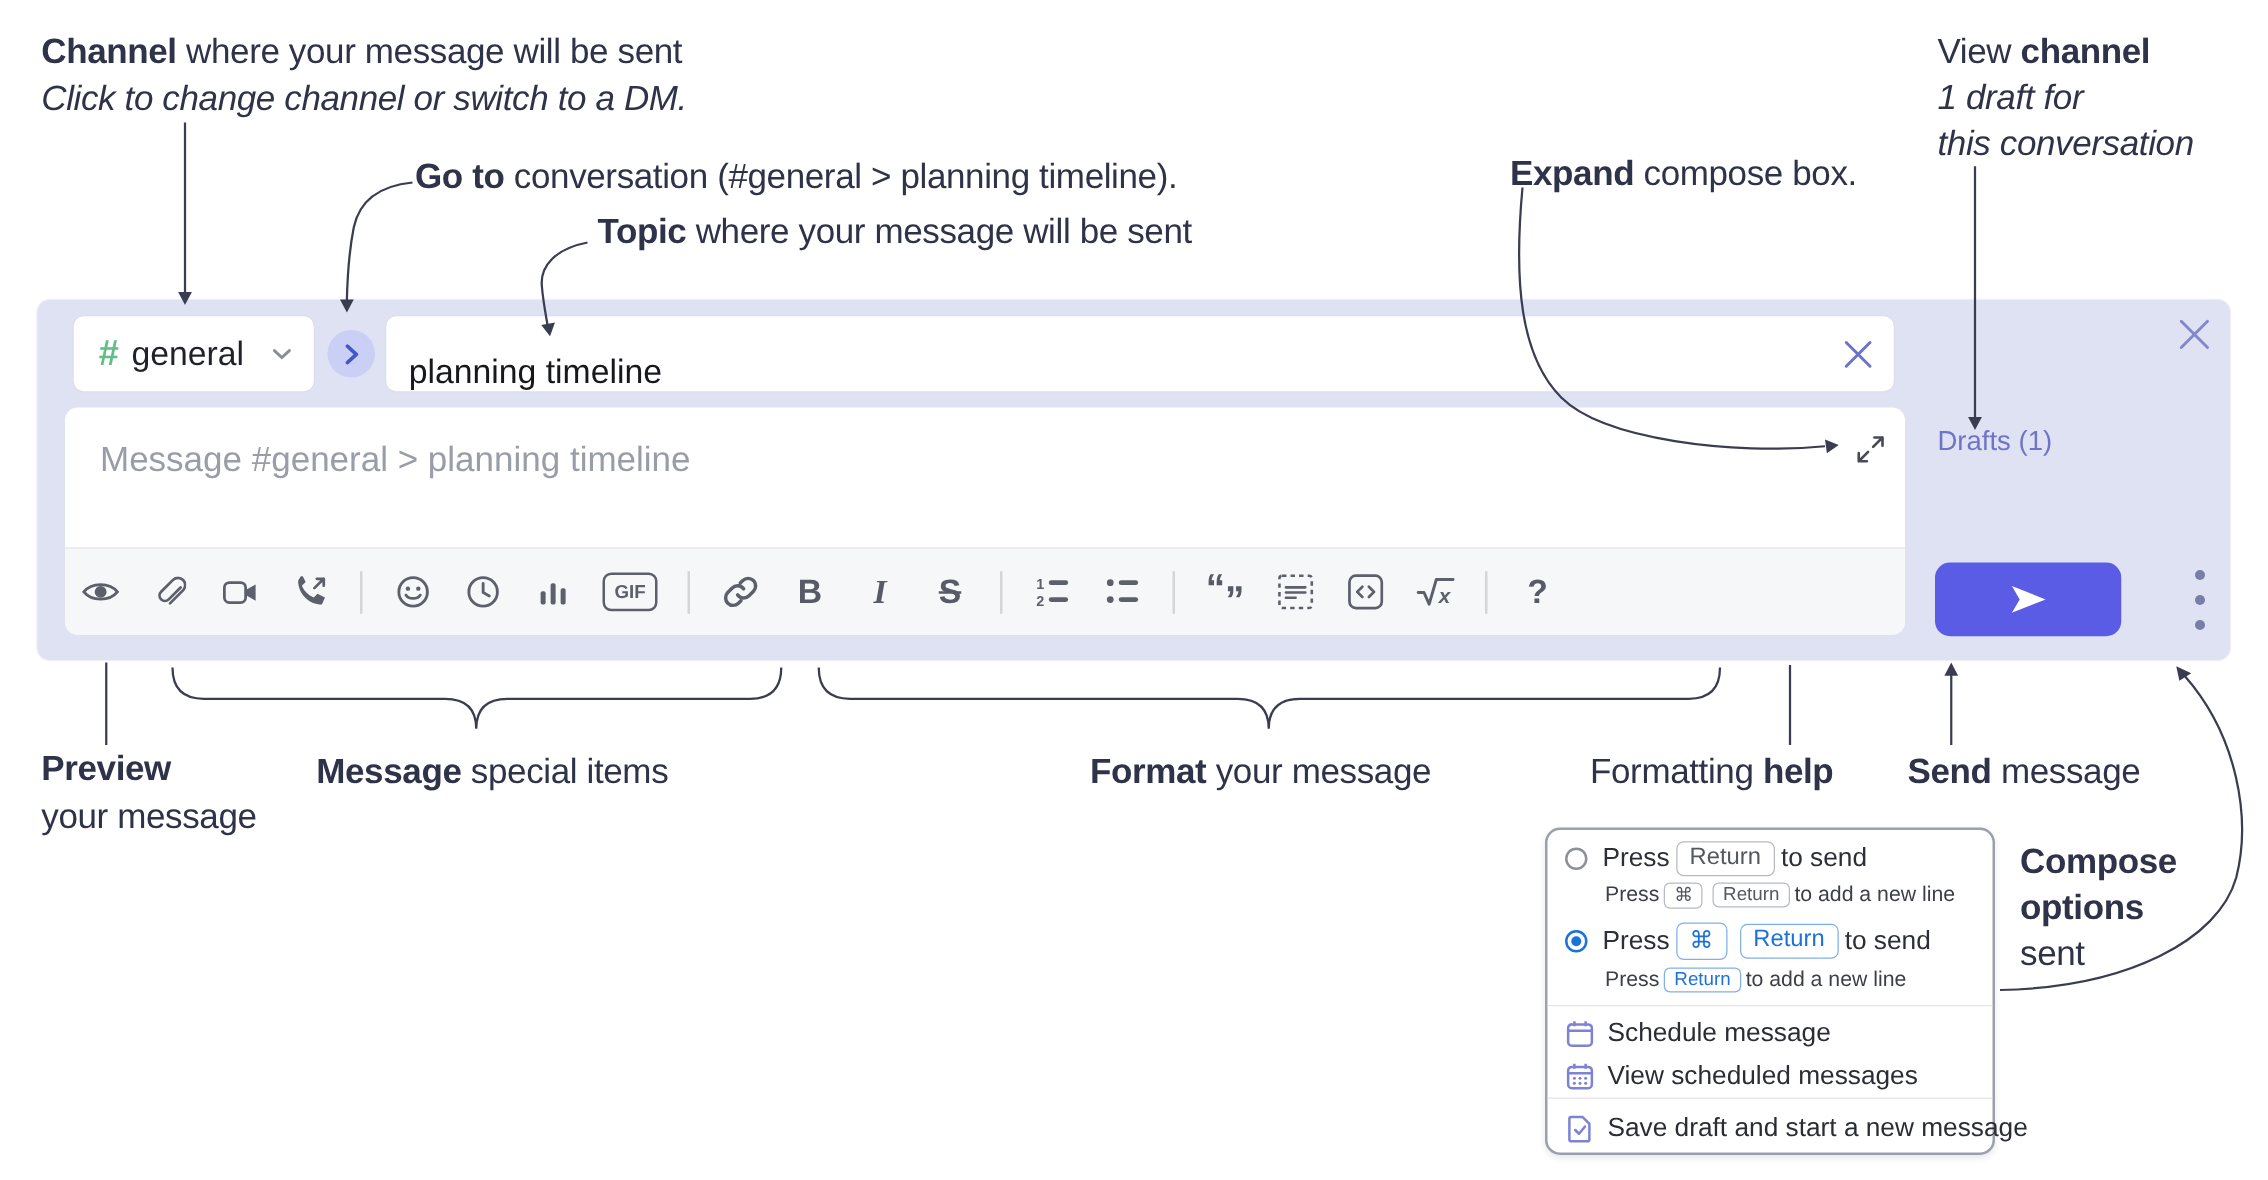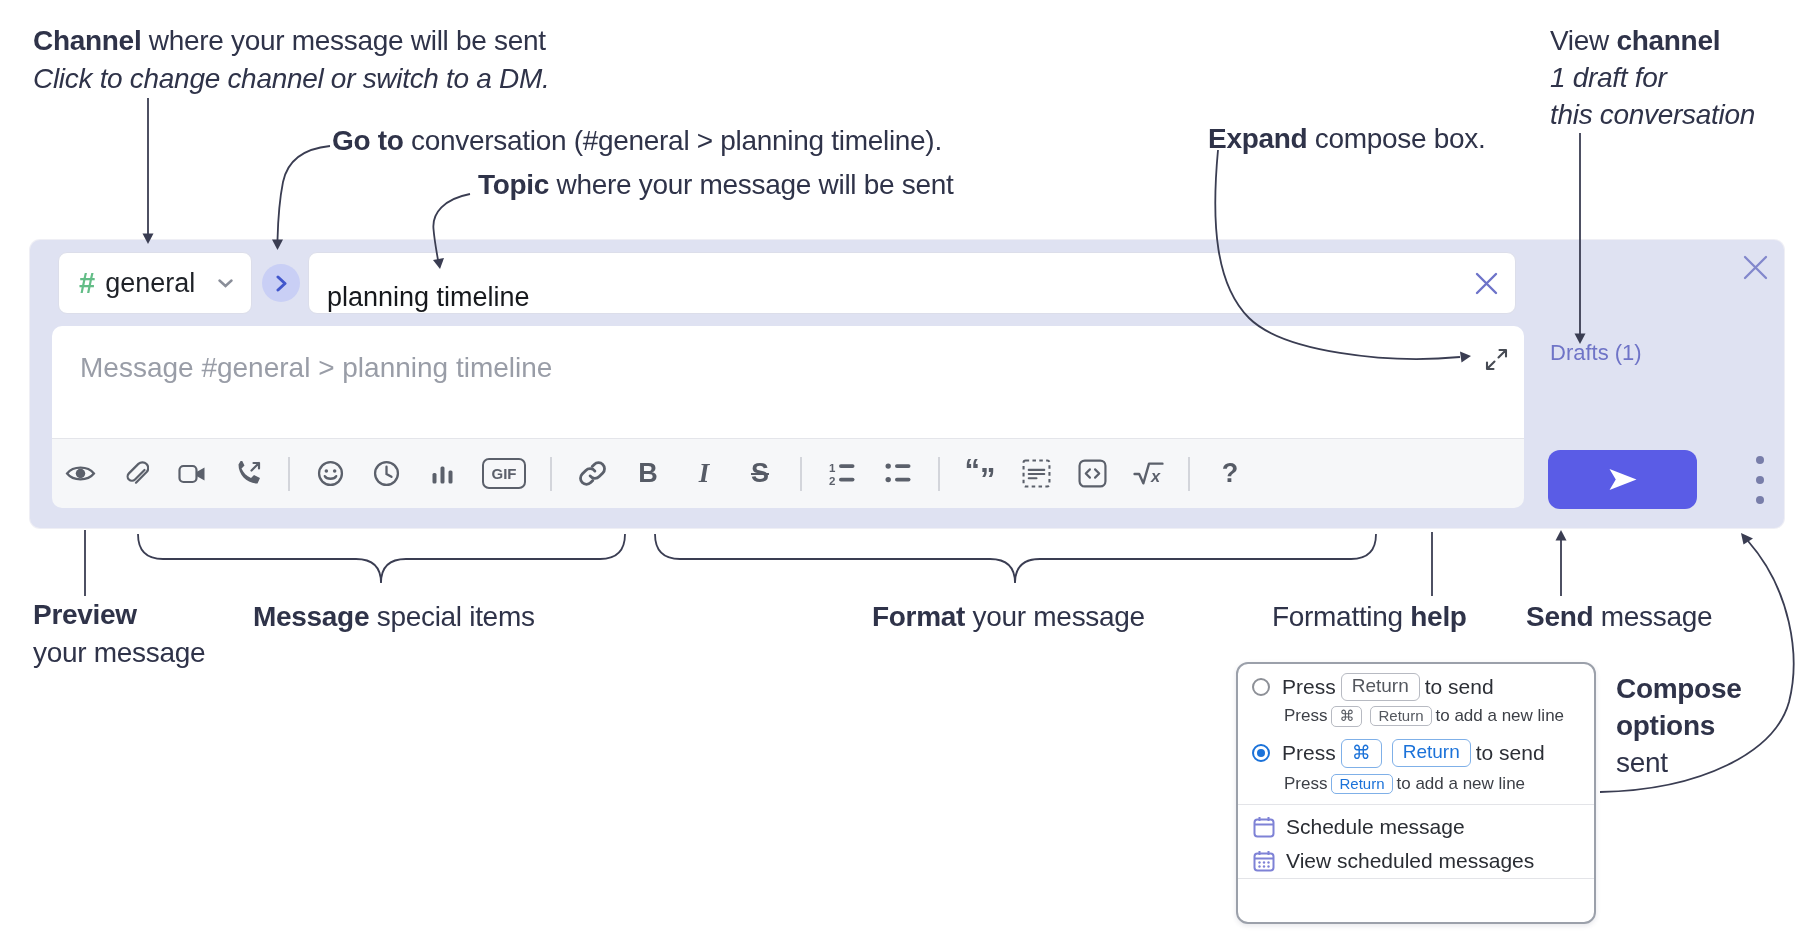--- a/index.html
+++ b/index.html
@@ -398,13 +398,22 @@
             <circle cx="12" cy="17.5" r="1.2"></circle>
             <circle cx="16.5" cy="17.5" r="1.2"></circle>
         </g>
       </svg>
     </span>
     <span>View scheduled messages</span>
   </div>
 
   <div class="pdiv" style="top:214px;"></div>
 
+  <div class="mitem" style="top:222px;">
+    <span class="micon">
+      <svg width="24" height="24" viewBox="0 0 24 24" fill="none" stroke="currentColor" stroke-width="2">
+        <path d="M5 2.5 h9 l5.5 5.5 v12.5 a1.5 1.5 0 0 1 -1.5 1.5 h-13 a1.5 1.5 0 0 1 -1.5 -1.5 v-16.5 a1.5 1.5 0 0 1 1.5 -1.5 z"></path>
+        <path d="M8.2 13 l3 3 4.8 -5.8" stroke-linecap="round" stroke-linejoin="round"></path>
+      </svg>
+    </span>
+    <span>Save draft and start a new message</span>
+  </div>
 </div>
 
 </body></html>

